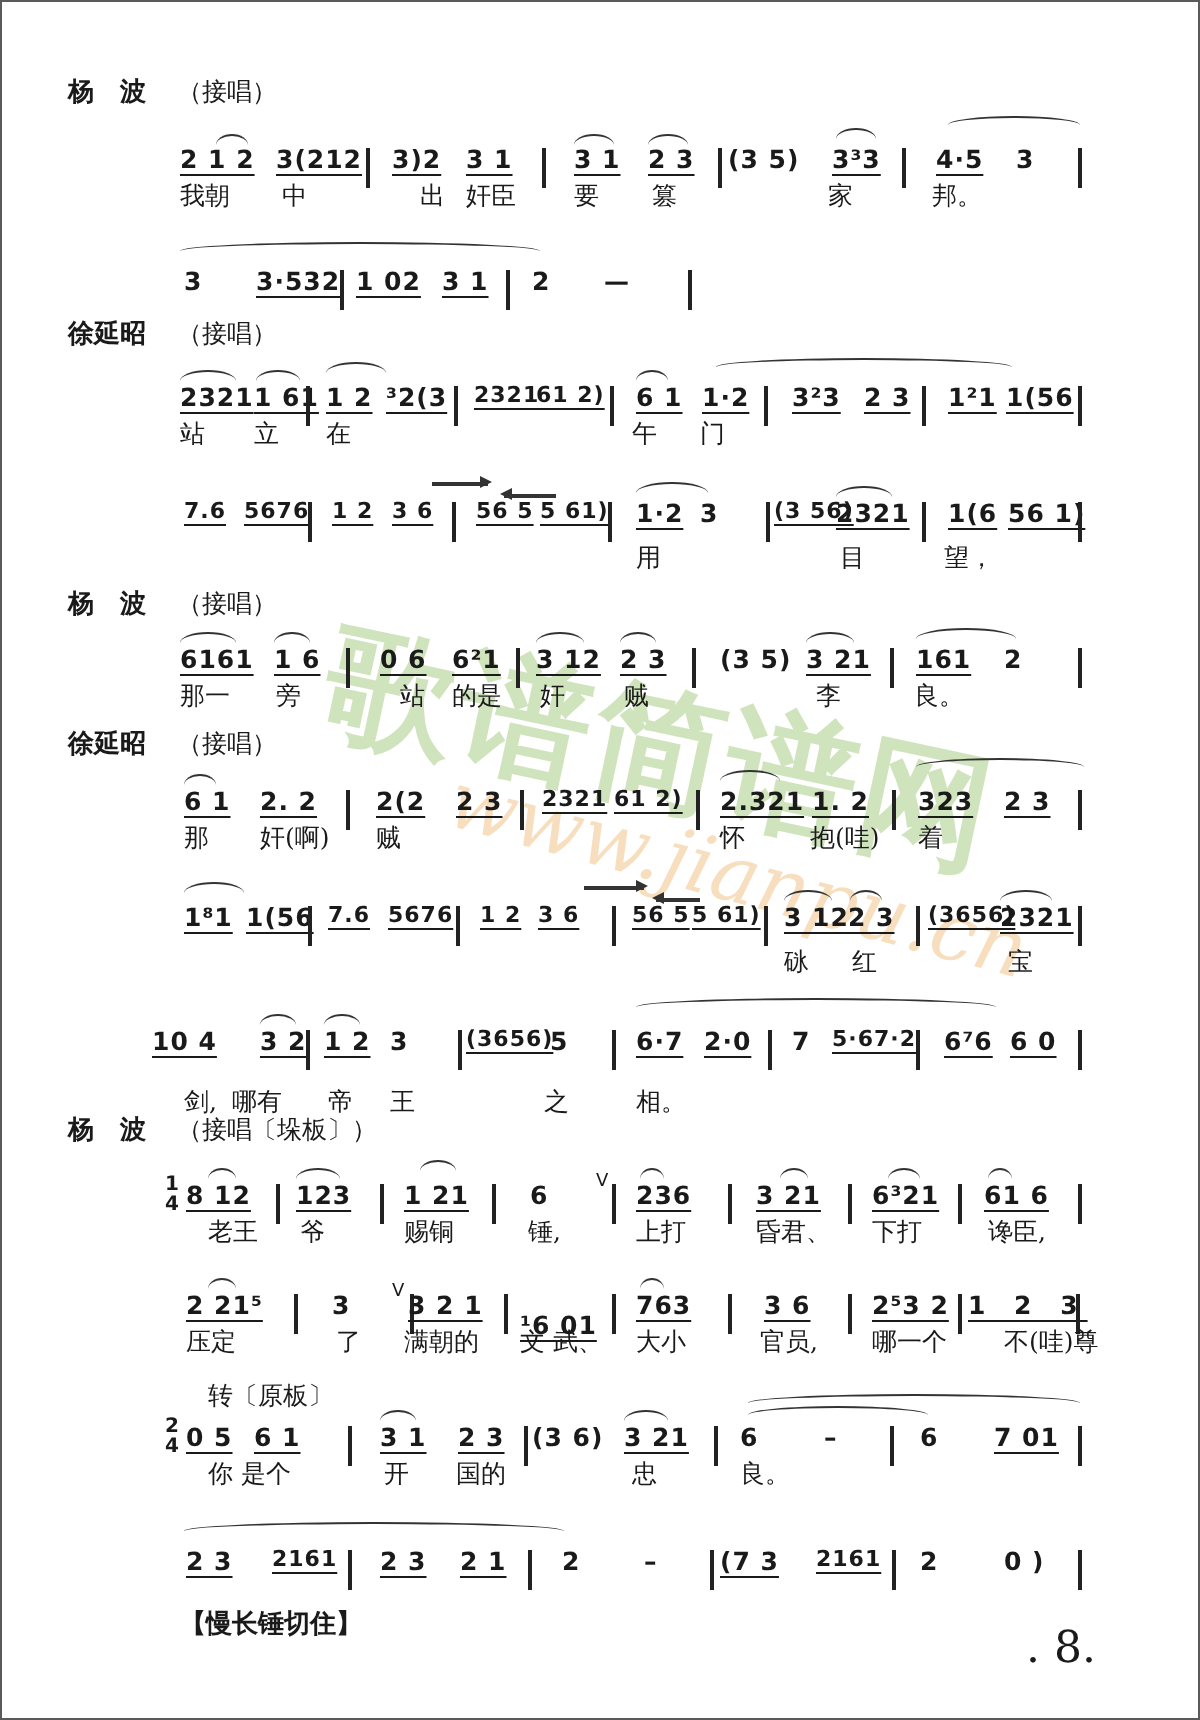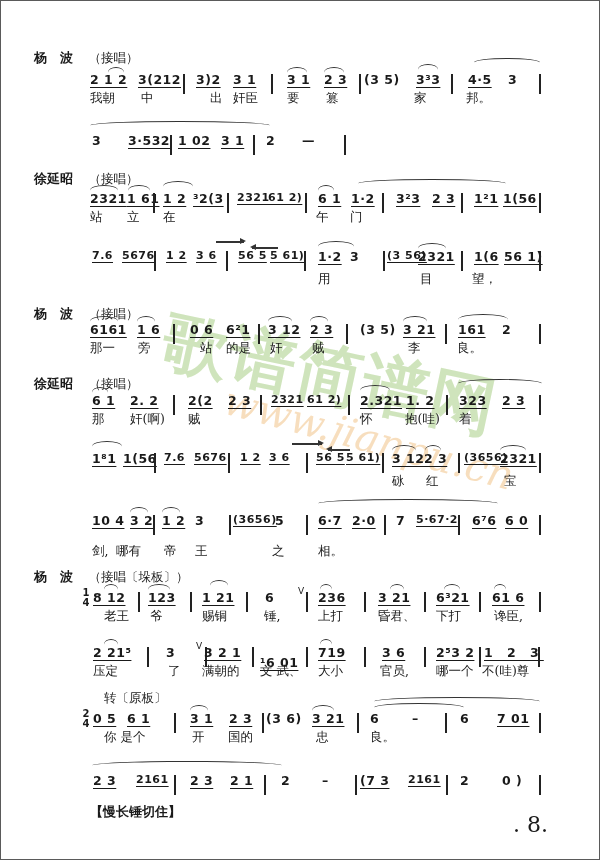--- a/index.html
+++ b/index.html
@@ -23,21 +23,21 @@
     font-family:"DejaVu Sans", sans-serif; white-space:nowrap;
   }
   .watermark .wm-en {
     position:absolute; left:70px; top:85px; font-size:40px; font-style:italic;
     color:#f3c993; opacity:0.6; transform:rotate(15deg); white-space:nowrap;
     font-family:"DejaVu Serif", serif;
   }
   .speaker {
     position:absolute; font-size:13px; font-weight:bold; white-space:nowrap;
   }
-  .speaker .sname { display:inline-block; width:50px; letter-spacing:0;margin-top:12px; }
+  .speaker .sname { display:inline-block; width:50px; letter-spacing:0; }
   .speaker .sdir { font-weight:normal; font-size:12.5px; }
   .row { position:absolute; left:0; width:600px; height:48px; }
   .m {
     position:absolute; top:0; height:26px; font-family:"DejaVu Sans", sans-serif;
     font-weight:bold; font-size:12.5px; white-space:nowrap; letter-spacing:0.5px;
     text-decoration:underline; text-underline-offset:3px; text-decoration-thickness:1px;
   }
   .m.nu { text-decoration:none; }
   .bar { position:absolute; top:2px; width:1.5px; height:20px; background:#222; }
   .lyr {
@@ -287,21 +287,21 @@
   <span class="m" style="left:464px;font-size:11px;">(3656)</span>
   <div class="slur" style="left:500px;top:-6px;width:26px;"></div>
   <span class="m" style="left:500px;">2321</span>
   <div class="bar" style="left:539px;"></div>
   <span class="lyr" style="left:392px;top:22px;">砯</span>
   <span class="lyr" style="left:426px;top:22px;">红</span>
   <span class="lyr" style="left:504px;top:22px;">宝</span>
 </div>
 
 <div class="row" style="top:513px;">
-  <span class="m" style="left:92px;">10 4</span>
+  <span class="m" style="left:76px;">10 4</span>
   <div class="slur" style="left:130px;top:-6px;width:18px;"></div>
   <span class="m" style="left:130px;">3 2</span>
   <div class="bar" style="left:153px;"></div>
   <div class="slur" style="left:162px;top:-6px;width:18px;"></div>
   <span class="m" style="left:162px;">1 2</span>
   <span class="m nu" style="left:195px;">3</span>
   <div class="bar" style="left:229px;"></div>
   <span class="m" style="left:233px;font-size:11px;">(3656)</span>
   <span class="m nu" style="left:275px;">5</span>
   <div class="bar" style="left:306px;"></div>
@@ -370,36 +370,36 @@
   <span class="m" style="left:93px;">2 21⁵</span>
   <div class="bar" style="left:147px;"></div>
   <span class="m nu" style="left:166px;">3</span>
   <span style="position:absolute;left:196px;top:-4px;font-size:9px;">V</span>
   <div class="bar" style="left:205px;"></div>
   <span class="m" style="left:204px;">3 2 1</span>
   <div class="bar" style="left:252px;"></div>
   <span class="m" style="left:260px;margin-top:10px;">¹6 01</span>
   <div class="bar" style="left:306px;"></div>
   <div class="slur" style="left:320px;top:-6px;width:12px;"></div>
-  <span class="m" style="left:318px;">719</span>
+  <span class="m" style="left:318px;">763</span>
   <div class="bar" style="left:364px;"></div>
   <span class="m" style="left:382px;">3 6</span>
   <div class="bar" style="left:424px;"></div>
   <span class="m" style="left:436px;">2⁵3 2</span>
   <div class="bar" style="left:479px;"></div>
   <span class="m" style="left:484px;letter-spacing:5px;">1 2 3</span>
   <div class="bar" style="left:538px;"></div>
   <span class="lyr" style="left:93px;">压定</span>
   <span class="lyr" style="left:168px;">了</span>
   <span class="lyr" style="left:202px;">满朝的</span>
   <span class="lyr" style="left:260px;">文 武、</span>
   <span class="lyr" style="left:318px;">大小</span>
   <span class="lyr" style="left:380px;">官员,</span>
   <span class="lyr" style="left:436px;">哪一个</span>
-  <span class="lyr" style="left:482px;">不(哇)尊</span>
+  <span class="lyr" style="left:502px;">不(哇)尊</span>
 </div>
 
 <div class="tempo" style="left:104px;top:690px;">转〔原板〕</div>
 <div class="timesig" style="left:82px;top:709px;">2<br>4</div>
 
 <div class="row" style="top:711px;">
   <span class="m" style="left:93px;">0 5</span>
   <span class="m" style="left:127px;">6 1</span>
   <div class="bar" style="left:174px;"></div>
   <div class="slur" style="left:190px;top:-6px;width:18px;"></div>

